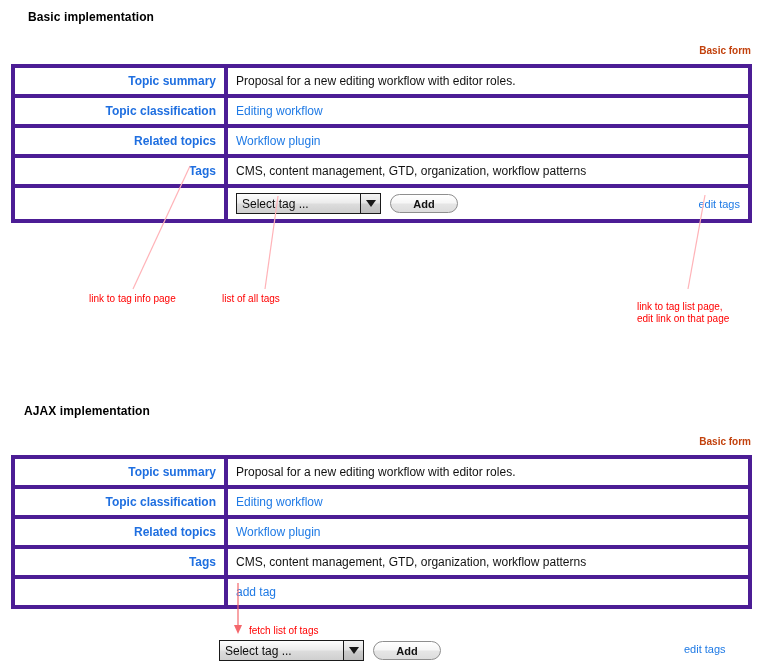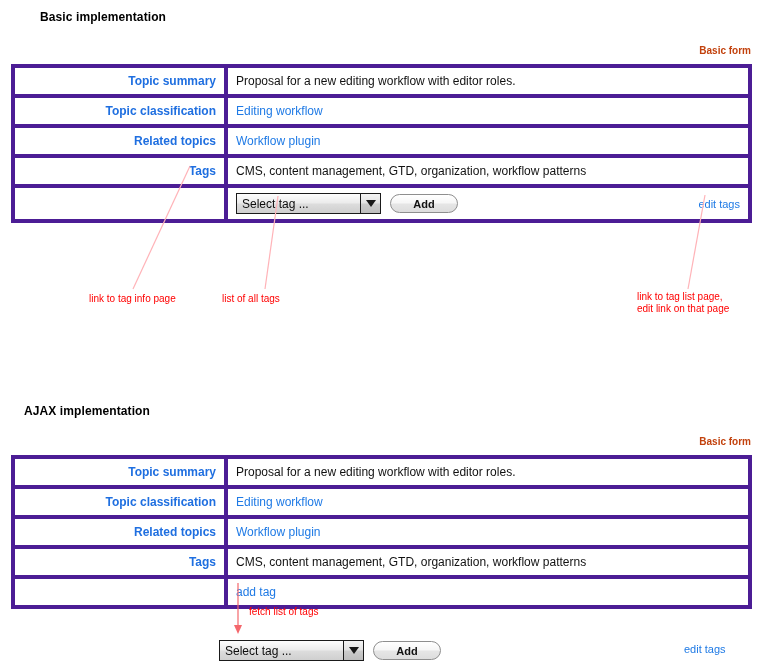--- a/index.html
+++ b/index.html
@@ -171,21 +171,21 @@
 
   .standalone-controls {
     position: absolute;
     display: flex;
     align-items: center;
   }
 </style>
 </head>
 <body>
 
-<div class="section-heading" style="left:40px; top:10px;">Basic implementation</div>
+<div class="section-heading" style="left:28px; top:10px;">Basic implementation</div>
 
 <div class="form-caption" style="left:11px; top:45px; width:740px;">Basic form</div>
 
 <table class="form-table" style="left:11px; top:64px; width:741px;">
   <tbody>
       <tr>
     <td class="label-cell">Topic summary</td>
     <td class="value-cell">Proposal for a new editing workflow with editor roles.</td>
   </tr>
   <tr>
@@ -280,16 +280,16 @@
   <line x1="705" y1="195" x2="688" y2="289" stroke="#ffb3b8" stroke-width="1.2"></line>
 
   <line x1="238" y1="583" x2="238" y2="628" stroke="#f4676c" stroke-width="1.2"></line>
   <polygon points="238,634 234,625 242,625" fill="#f4676c"></polygon>
 </svg>
 
 <div class="annotation-text" style="left:81px; top:293px;padding-left:8px;">link to tag info page</div>
 
 <div class="annotation-text" style="left:222px; top:293px;">list of all tags</div>
 
-<div class="annotation-text" style="left:637px; top:291px;">link to tag list page,
+<div class="annotation-text" style="left:637px; top:301px;">link to tag list page,
 edit link on that page</div>
 
-<div class="annotation-text" style="left:249px; top:606px;">fetch list of tags</div>
+<div class="annotation-text" style="left:249px; top:625px;">fetch list of tags</div>
 
 </body></html>

